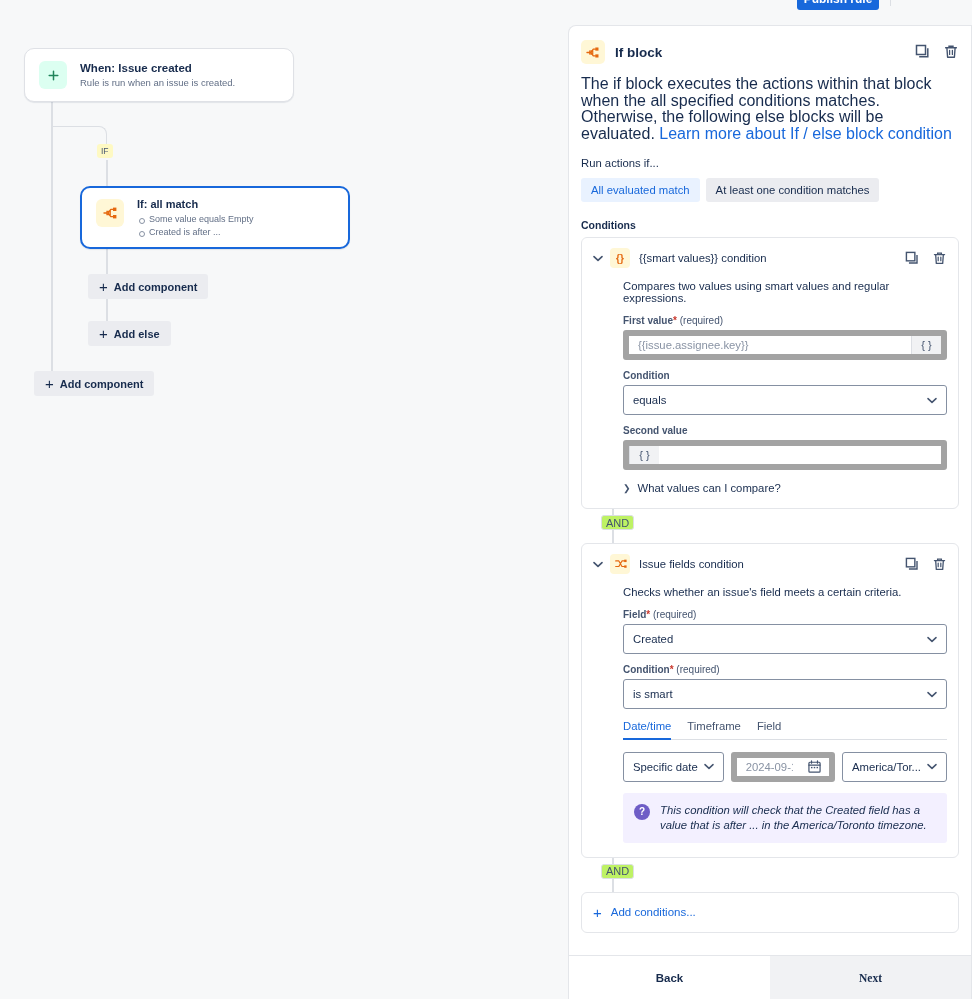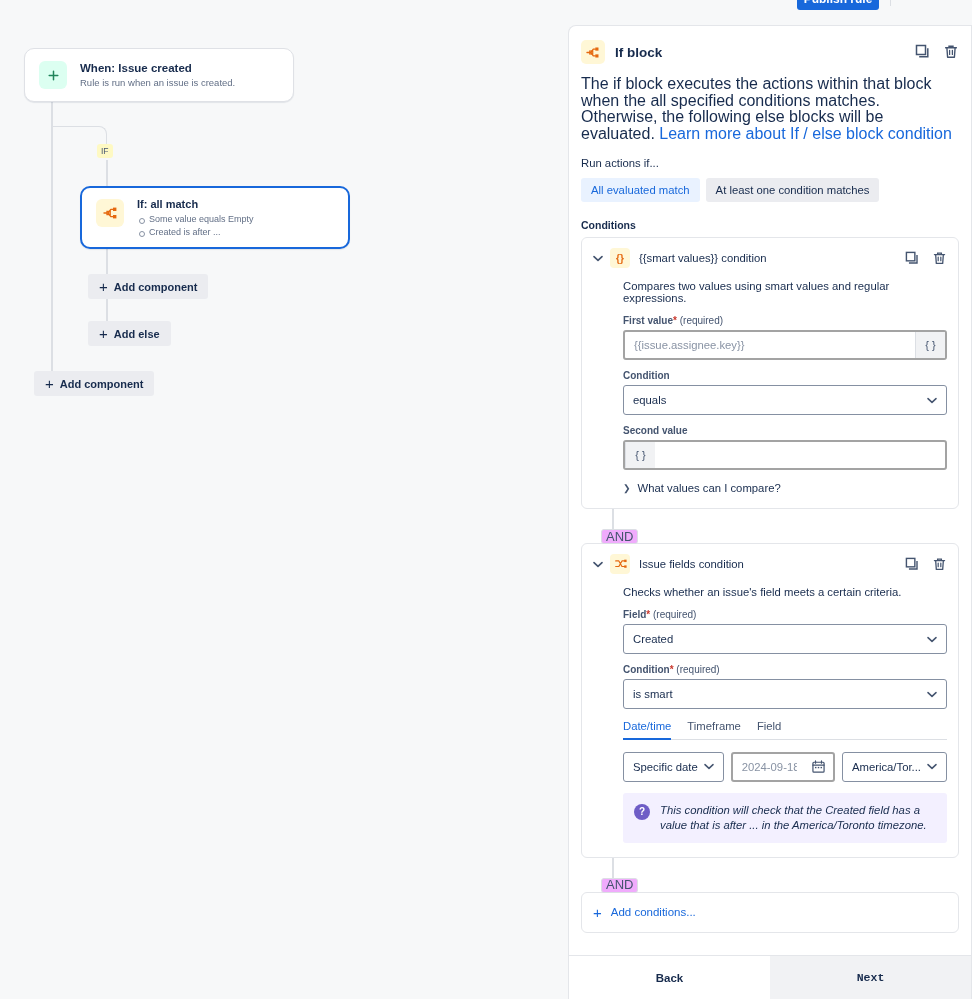--- a/index.html
+++ b/index.html
@@ -155,21 +155,21 @@
     color: #e56910; font-size: 10px; font-weight: 700; flex: 0 0 auto;
   }
   .cond-name { font-size: 11.3px; color: #172b4d; margin-left: 9px; }
   .cond-inner { padding-left: 30px; margin-top: 12px; }
   .cond-desc { font-size: 11.3px; color: #172b4d; margin-bottom: 11px; }
 
   .field-group { margin-bottom: 10px; }
   .field-label { margin-bottom: 4px; }
   .input-wrap {
     position: relative; display: flex; align-items: center;
-    border: 2px solid #a3a3a3; border-radius: 3px; background: #fff;
+    border: 6px solid #a3a3a3; border-radius: 3px; background: #fff;
     height: 30px; overflow: hidden;
   }
   .input-wrap input {
     border: none; outline: none; flex: 1; height: 100%;
     font-family: inherit; font-size: 11.3px; color: #172b4d;
     padding: 0 9px; background: transparent; min-width: 0;
   }
   .input-wrap input::placeholder { color: #8993a4; }
   .brace-btn {
     width: 30px; height: 28px; background: #f1f2f4; border: none;
@@ -189,23 +189,23 @@
   .disclosure {
     display: flex; align-items: center; gap: 7px; margin-top: 12px;
     background: none; border: none; font-family: inherit;
     font-size: 11.3px; color: #172b4d; cursor: pointer; padding: 0;
   }
   .disclosure .tri { font-size: 9px; color: #44546f; }
 
   .and-wrap { position: relative; height: 34px; }
   .and-line { position: absolute; left: 31px; top: 0; width: 1.5px; height: 34px; background: #dcdfe4; }
   .and-badge {
-    position: absolute; left: 20px; top: 20px;
-    background: #f0abfc; border: 1px solid #dcdfe4; border-radius: 3px;
-    font-size: 13px; color: #44546f; padding: 1.5px 4px; line-height: 10px;
+    position: absolute; left: 20px; top: 6px;
+    background: #bef264; border: 1px solid #dcdfe4; border-radius: 3px;
+    font-size: 11px; color: #44546f; padding: 1.5px 4px; line-height: 10px;
   }
 
   .tabs { display: flex; gap: 16px; border-bottom: 1.5px solid #dcdfe4; margin: 11px 0 0 0; }
   .tab {
     background: none; border: none; font-family: inherit; font-size: 11.3px;
     color: #44546f; padding: 0 0 6px 0; cursor: pointer;
     border-bottom: 2px solid transparent; margin-bottom: -1.5px;
   }
   .tab.active { color: #1868db; font-weight: 500; border-bottom-color: #1868db; }
 
@@ -239,21 +239,21 @@
     border-top: 1px solid #e4e6ea; background: #fff;
     display: flex; align-items: center;
   }
   .footer-back {
     flex: 0 0 auto; width: 201px; text-align: center;
     background: none; border: none; font-family: inherit;
     font-size: 11.5px; font-weight: 600; color: #172b4d; cursor: pointer;
   }
   .footer-next {
     flex: 0 0 auto; width: 201px; height: 44px;
-    background: #f1f2f4; border: none; font-family: Liberation Mono, monospace;
+    background: #f1f2f4; border: none; font-family: Liberation Serif, serif;
     font-size: 11.5px; font-weight: 600; color: #172b4d; cursor: pointer;
   }
   svg { display: block; }
 </style>
 </head>
 <body>
 
 <div class="app">
 
   <div class="top-bar">

